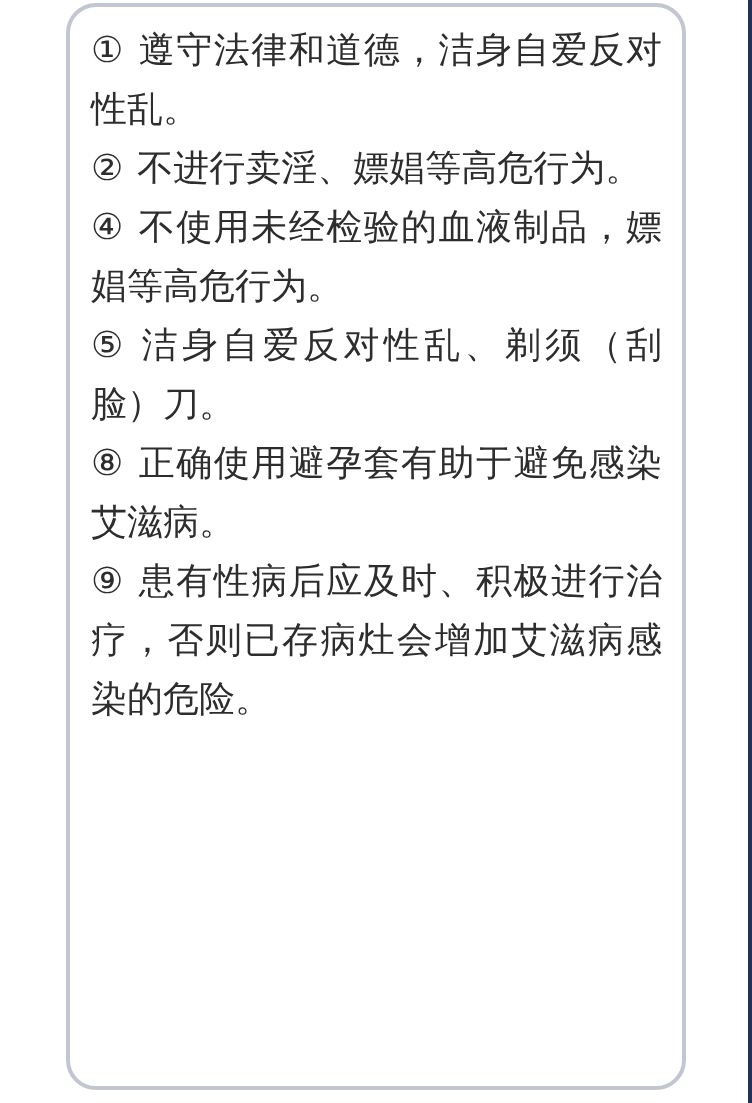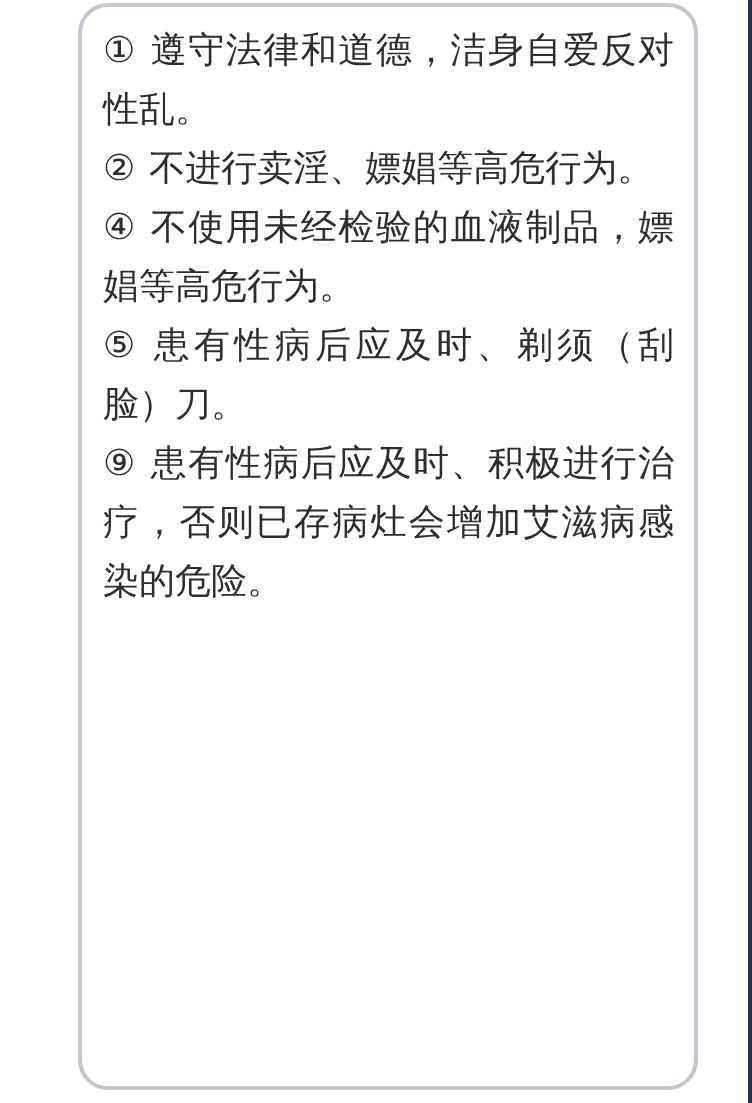--- a/index.html
+++ b/index.html
@@ -21,21 +21,21 @@
     position: absolute;
     top: 0;
     right: 0;
     width: 4px;
     height: 1103px;
     background: #223055;
   }
   .card {
     position: absolute;
     box-sizing: border-box;
-    left: 78px;
+    left: 66px;
     top: 3px;
     width: 620px;
     height: 1087px;
     background: #ffffff;
     border: 4px solid #c2c6d0;
     border-radius: 30px;
   }
   .card-content {
     box-sizing: border-box;
     width: 100%;
@@ -65,24 +65,25 @@
   <div class="card">
     <div class="card-content">
 
       <p class="guideline-item"><span class="guideline-number">①</span><span>遵守法律和道德，洁身自爱反对性乱。</span></p>
 
       <p class="guideline-item"><span class="guideline-number">②</span><span>不进行卖淫、嫖娼等高危行为。</span></p>
 
 
       <p class="guideline-item"><span class="guideline-number">④</span><span>不使用未经检验的血液制品，嫖娼等高危行为。</span></p>
 
-      <p class="guideline-item"><span class="guideline-number">⑤</span><span>患有性病后应及时、剃须（刮脸）刀。</span></p>
+      <p class="guideline-item"><span class="guideline-number">⑤</span><span>洁身自爱反对性乱、剃须（刮脸）刀。</span></p>
 
 
 
+      <p class="guideline-item"><span class="guideline-number">⑧</span><span>正确使用避孕套有助于避免感染艾滋病。</span></p>
 
       <p class="guideline-item"><span class="guideline-number">⑨</span><span>患有性病后应及时、积极进行治疗，否则已存病灶会增加艾滋病感染的危险。</span></p>
 
     </div>
   </div>
 
   <div class="accent-strip"></div>
 
 </div>
 

